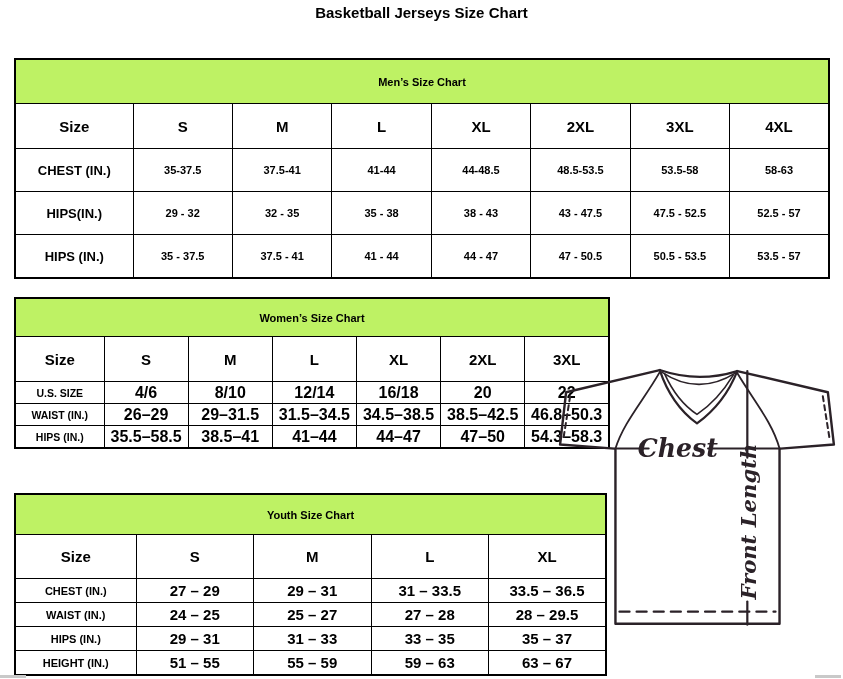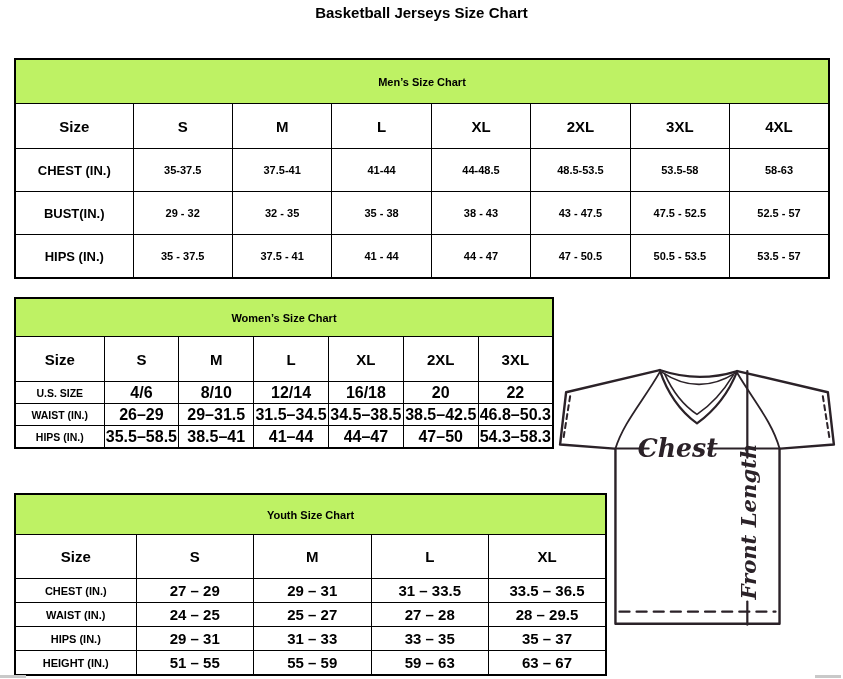--- a/index.html
+++ b/index.html
@@ -19,21 +19,21 @@
     overflow:hidden;white-space:nowrap;}
   .size-table .header-row td{background:#bef264;font-size:11px;}
   
   #mens-table{left:14px;top:58px;width:816px;}
   #mens-table .label-col{width:118px;}
   #mens-table .header-row td{height:43px;}
   #mens-table .size-row td{height:44px;font-size:15px;}
   #mens-table .data-row td{height:42px;font-size:11px;}
   #mens-table .data-row .row-label{font-size:13px;}
   
-  #womens-table{left:14px;top:297px;width:540px;}
+  #womens-table{left:14px;top:297px;width:596px;}
   #womens-table .label-col{width:89px;}
   #womens-table .header-row td{height:37px;}
   #womens-table .size-row td{height:44px;font-size:15px;}
   #womens-table .data-row td{height:21px;font-size:16px;}
   #womens-table .data-row .row-label{font-size:10.5px;margin-top:36px;}
   
   #youth-table{left:14px;top:493px;width:593px;}
   #youth-table .label-col{width:121px;}
   #youth-table .header-row td{height:39px;}
   #youth-table .size-row td{height:43px;font-size:15px;}
@@ -84,21 +84,21 @@
         <td class="row-label">CHEST (IN.)</td>
         <td>35-37.5</td>
         <td>37.5-41</td>
         <td>41-44</td>
         <td>44-48.5</td>
         <td>48.5-53.5</td>
         <td>53.5-58</td>
         <td>58-63</td>
       </tr>
       <tr class="data-row">
-        <td class="row-label">BUST(IN.)</td>
+        <td class="row-label">HIPS(IN.)</td>
         <td>29 - 32</td>
         <td>32 - 35</td>
         <td>35 - 38</td>
         <td>38 - 43</td>
         <td>43 - 47.5</td>
         <td>47.5 - 52.5</td>
         <td>52.5 - 57</td>
       </tr>
       <tr class="data-row">
         <td class="row-label">HIPS (IN.)</td>

